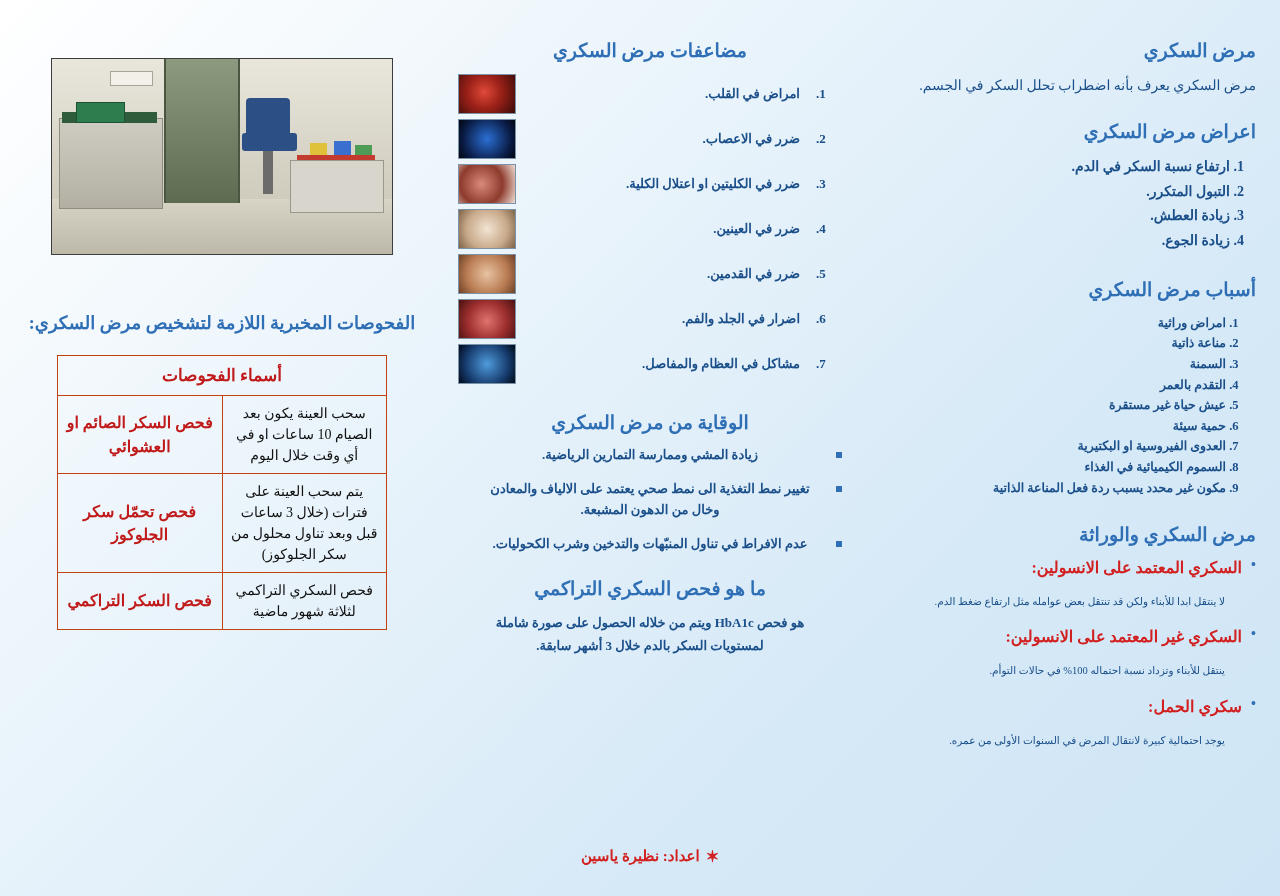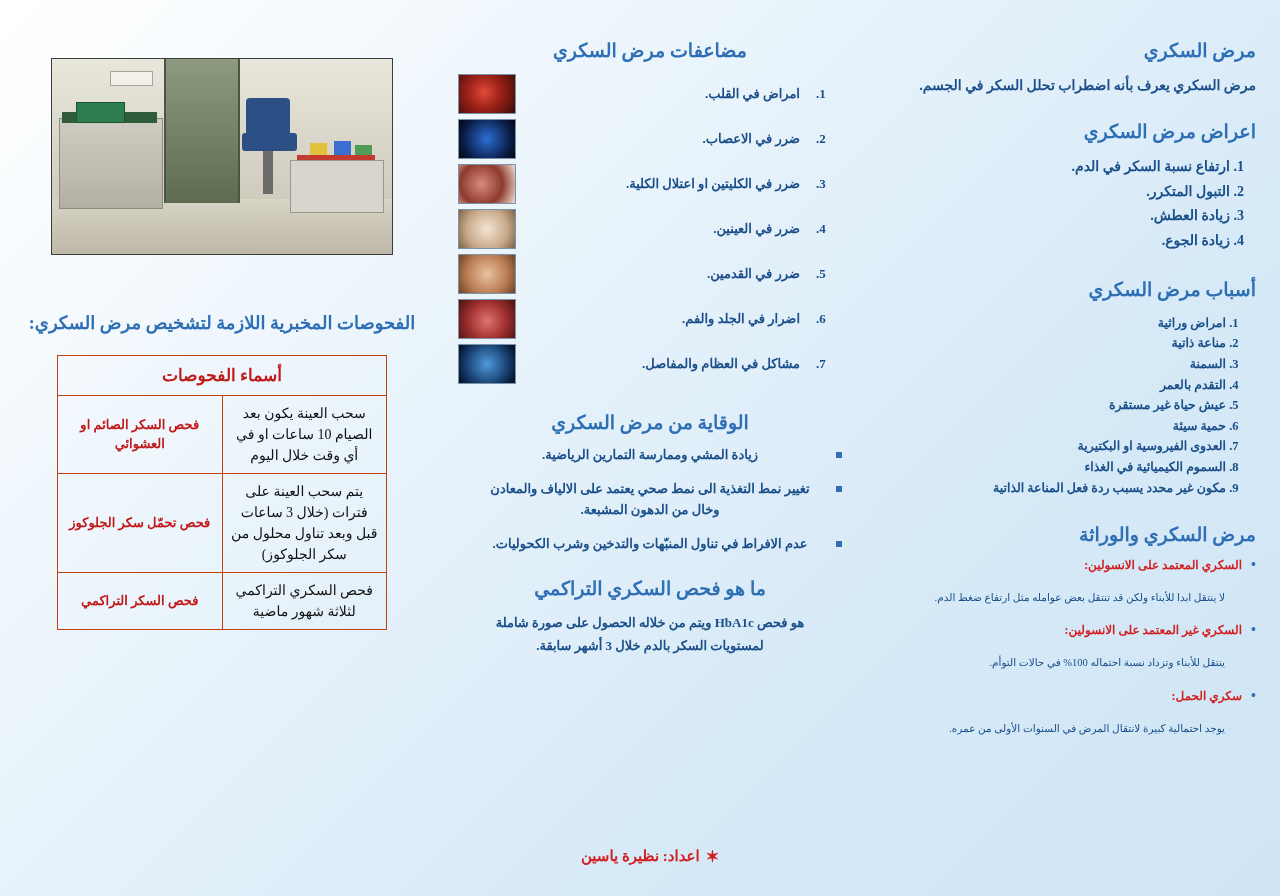--- a/index.html
+++ b/index.html
@@ -37,21 +37,21 @@
     font-weight: bold;
     margin: 0 0 10px 0;
     text-align: center;
     line-height: 1.35;
   }
   .col-right h2.sec-title { text-align: right; }
 
   p.lead {
     color: #1a4f8a;
     font-size: 14px;
-    font-weight: bold;
+    font-weight: normal;
     line-height: 1.7;
     margin: 0 0 22px 0;
     text-align: right;
   }
 
   ol.num-list {
     margin: 0 0 24px 0;
     padding: 0 26px 0 0;
     color: #1a4f8a;
     font-size: 14px;
@@ -63,21 +63,21 @@
   ol.causes {
     font-size: 12.5px;
     line-height: 1.65;
     padding: 0 30px 0 0;
   }
 
   
   .hered-item { margin-bottom: 11px; }
   .hered-head {
     color: #d21f1f;
-    font-size: 12px;
+    font-size: 16px;
     font-weight: bold;
     margin: 0 0 2px 0;
     position: relative;
     padding-right: 14px;
   }
   .hered-head::before {
     content: "\2022";
     position: absolute;
     right: 0;
     top: -1px;
@@ -288,21 +288,21 @@
   table.labs th.hdr {
     color: #c01a1a;
     font-size: 17px;
     font-weight: bold;
     text-align: center;
     padding: 9px 4px;
   }
   td.name {
     width: 115px;
     color: #c01a1a;
-    font-size: 13px;
+    font-size: 16px;
     font-weight: bold;
     text-align: center;
     line-height: 1.45;
   }
   td.desc {
     color: #111;
     font-size: 14px;
     text-align: center;
     line-height: 1.5;
   }

